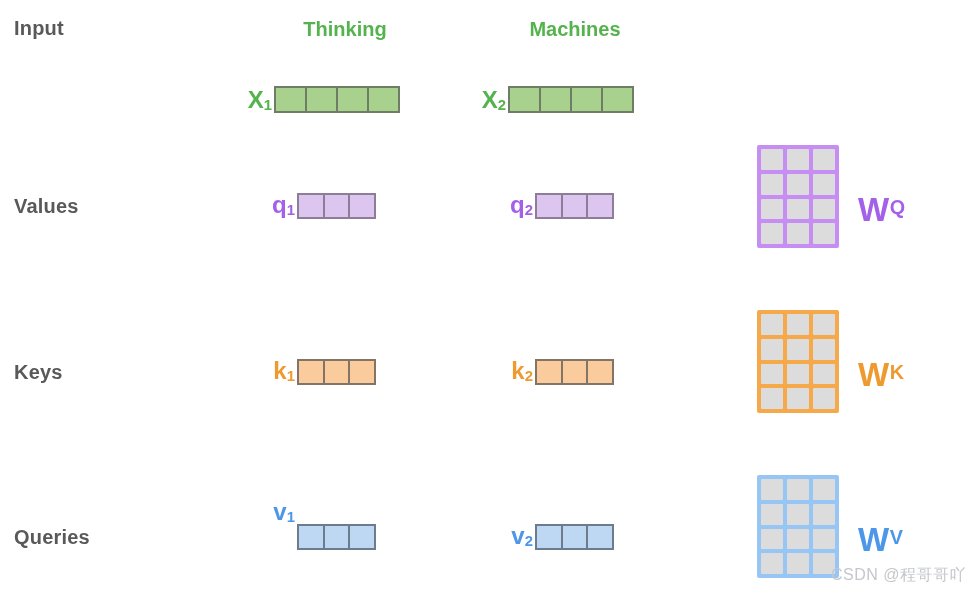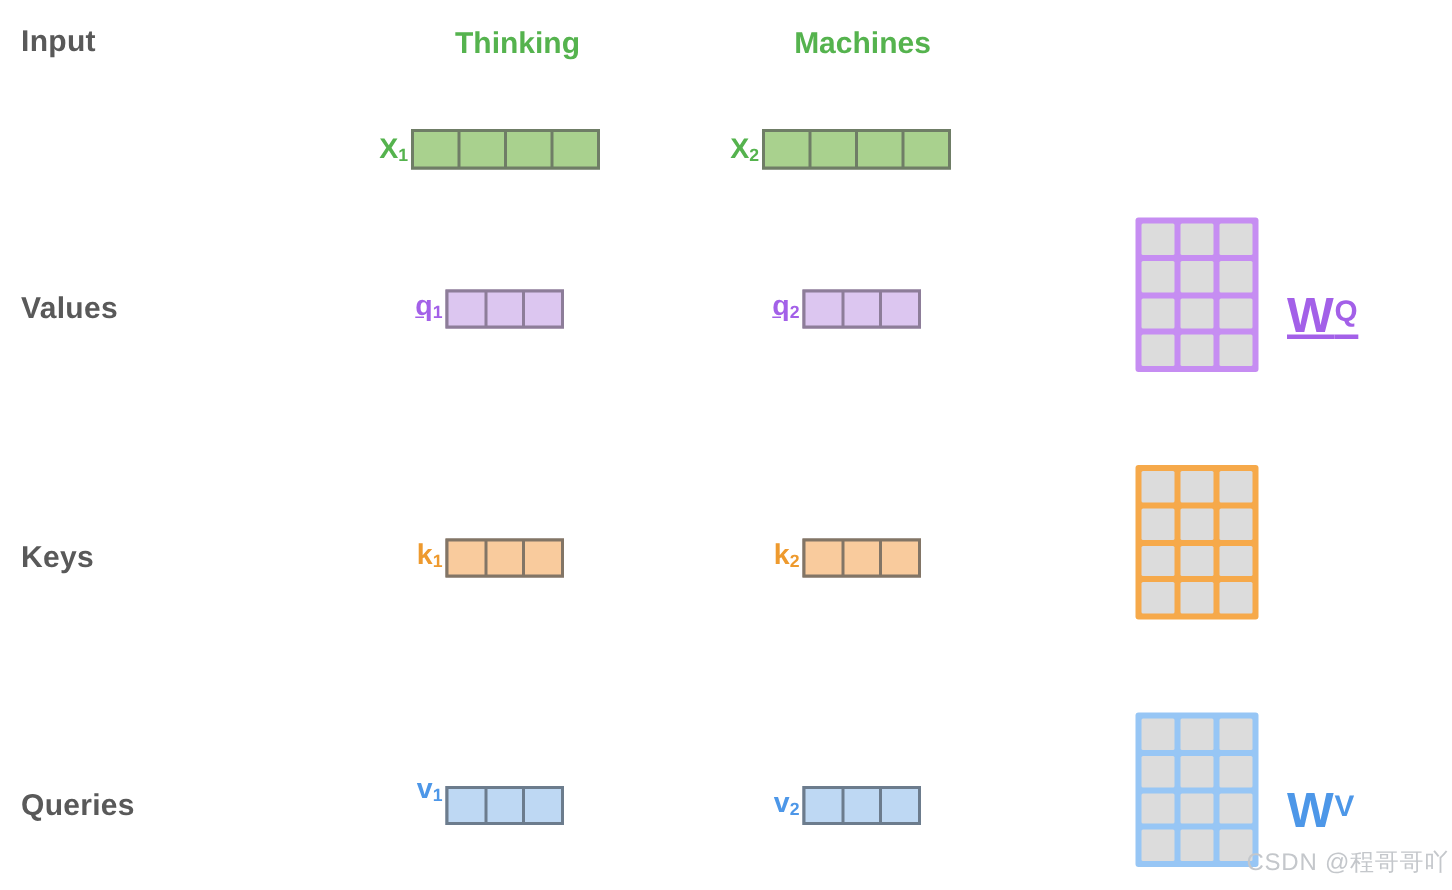--- a/index.html
+++ b/index.html
@@ -22,36 +22,36 @@
   
   .word {
     position:absolute; top:18px; width:120px; text-align:center;
     font-size:20px; font-weight:700; color:var(--green);
   }
   .w-thinking { left:285px; }
   .w-machines { left:515px; }
 
   
   .vec-label {
-    position:absolute; font-size:19px; font-weight:700; text-align:right;
+    position:absolute; font-size:24px; font-weight:700; text-align:right;
     line-height:24px;
   }
   .vec-label .sub { font-size:0.62em; vertical-align:-2px; }
   .t-green  { color:var(--green); }
-  .t-purple { color:var(--purple);text-decoration:underline; }
+  .t-purple { color:var(--purple); }
   .t-orange { color:var(--orange); }
   .t-blue   { color:var(--blue); }
 
   .pos-x1l { left:210px; top:88px;  width:62px; }
   .pos-x2l { left:444px; top:88px;  width:62px; }
   .pos-q1l { left:235px; top:193px; width:60px; }
   .pos-q2l { left:473px; top:193px; width:60px; }
   .pos-k1l { left:235px; top:359px; width:60px; }
   .pos-k2l { left:473px; top:359px; width:60px; }
-  .pos-v1l { left:235px; top:515px; width:60px; }
+  .pos-v1l { left:235px; top:500px; width:60px; }
   .pos-v2l { left:473px; top:524px; width:60px; }
 
   
   .vec {
     position:absolute; display:grid; grid-auto-flow:column;
     grid-auto-columns:1fr; gap:2px; background:var(--bd);
     border:2px solid var(--bd);
   }
   .vec .cell { background:var(--fill); }
   .vec-green  { --bd:var(--green-border);  --fill:var(--green-fill); }
@@ -199,17 +199,18 @@
       <div class="cell"></div>
       <div class="cell"></div>
       <div class="cell"></div>
       <div class="cell"></div>
       <div class="cell"></div>
       <div class="cell"></div>
       <div class="cell"></div>
     </div>
 
   <div class="w-label t-purple wl-q"><span>W</span><span class="sup">Q</span></div>
+  <div class="w-label t-orange wl-k"><span>W</span><span class="sup">K</span></div>
   <div class="w-label t-blue wl-v"><span>W</span><span class="sup">V</span></div>
 
   <div class="watermark">CSDN @程哥哥吖</div>
 
 </div>
 
 </body></html>

